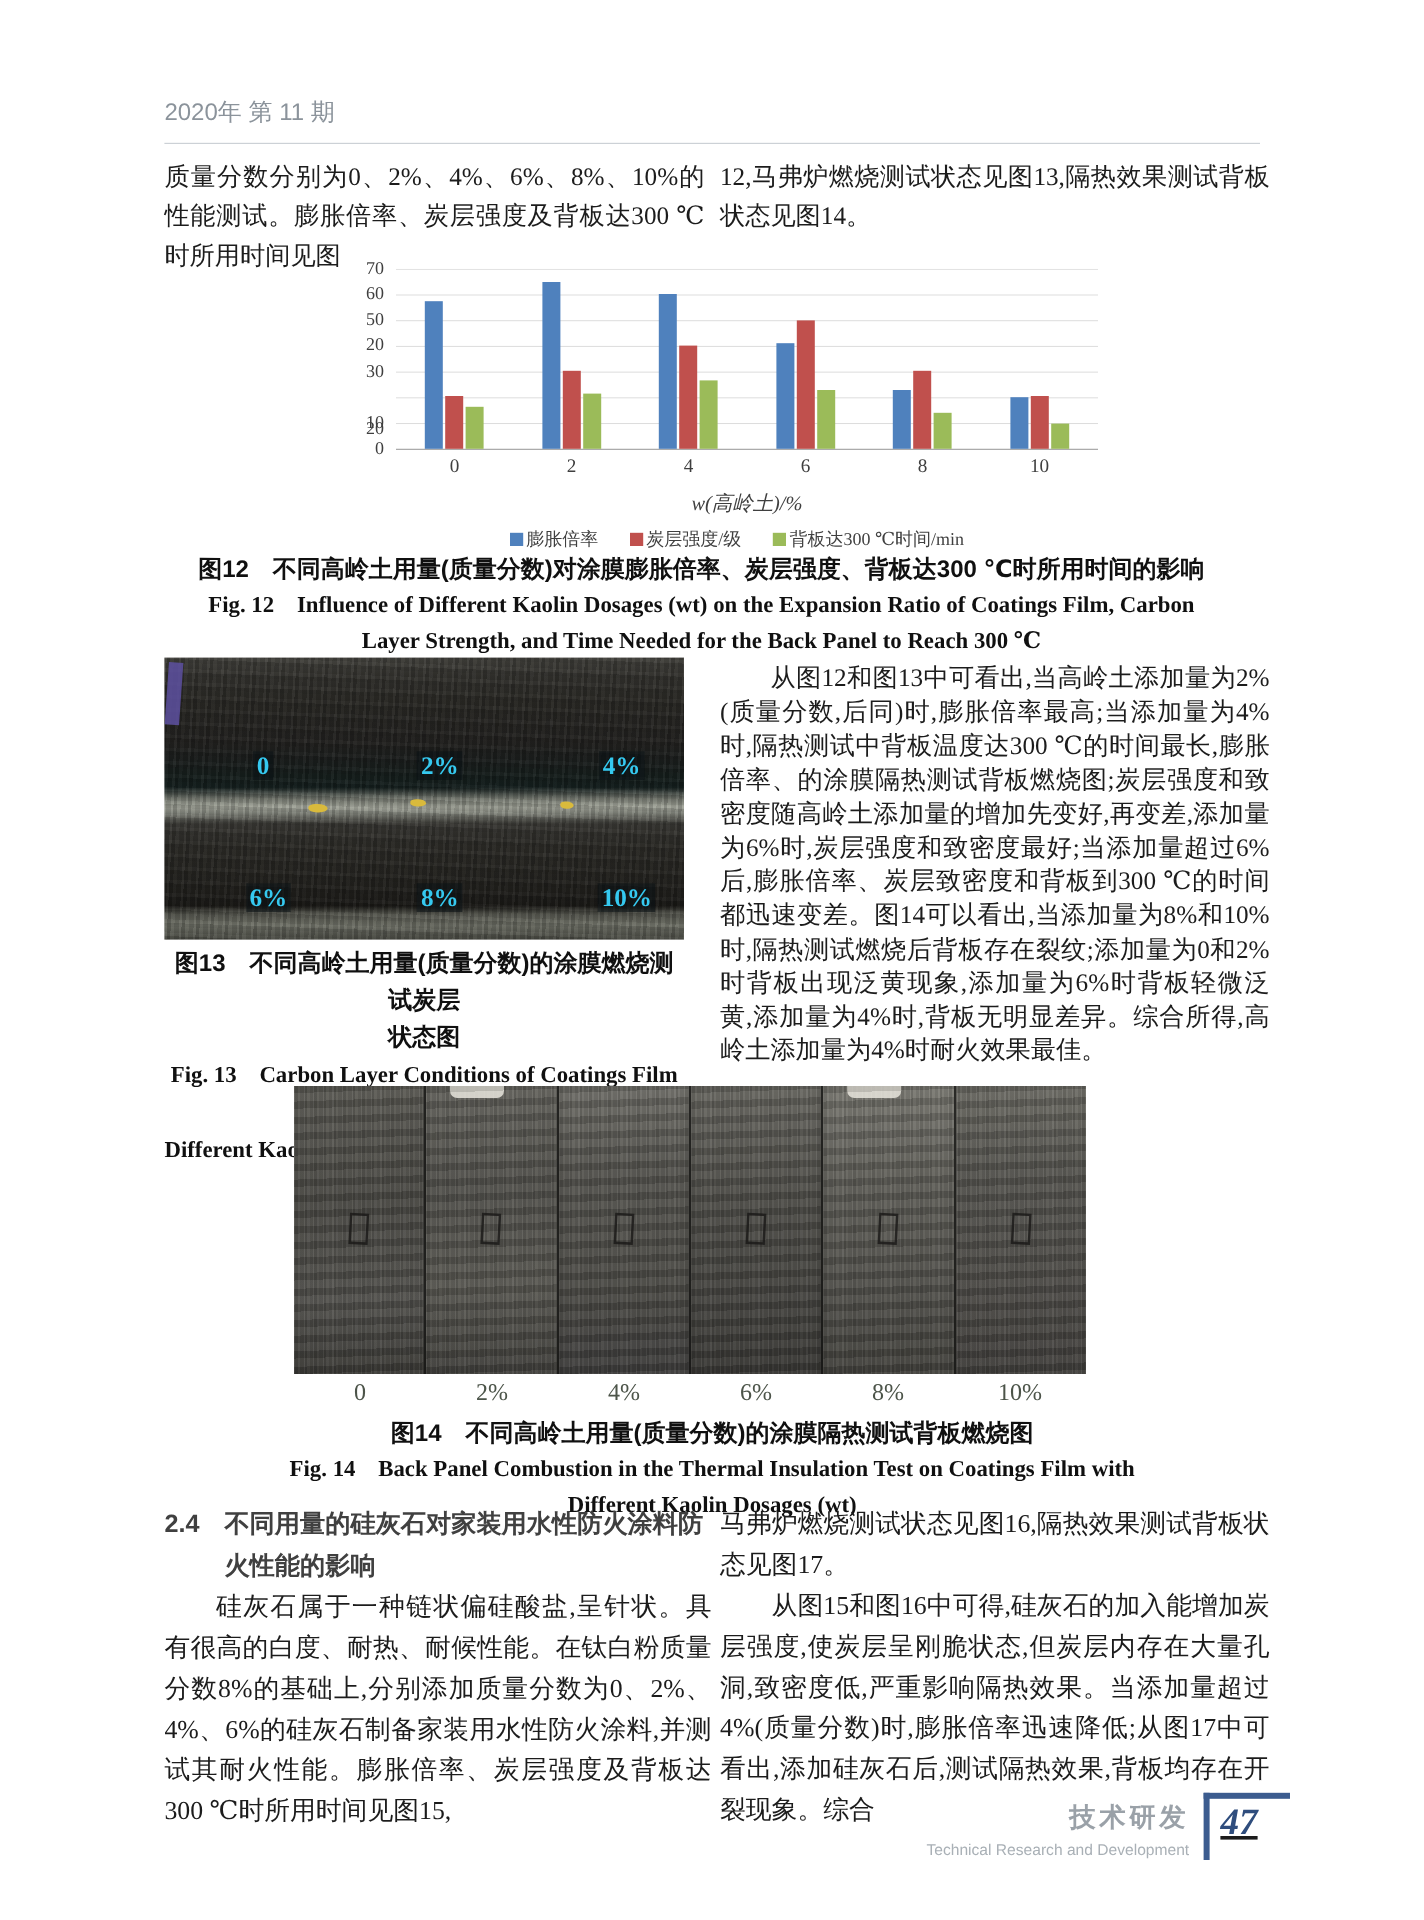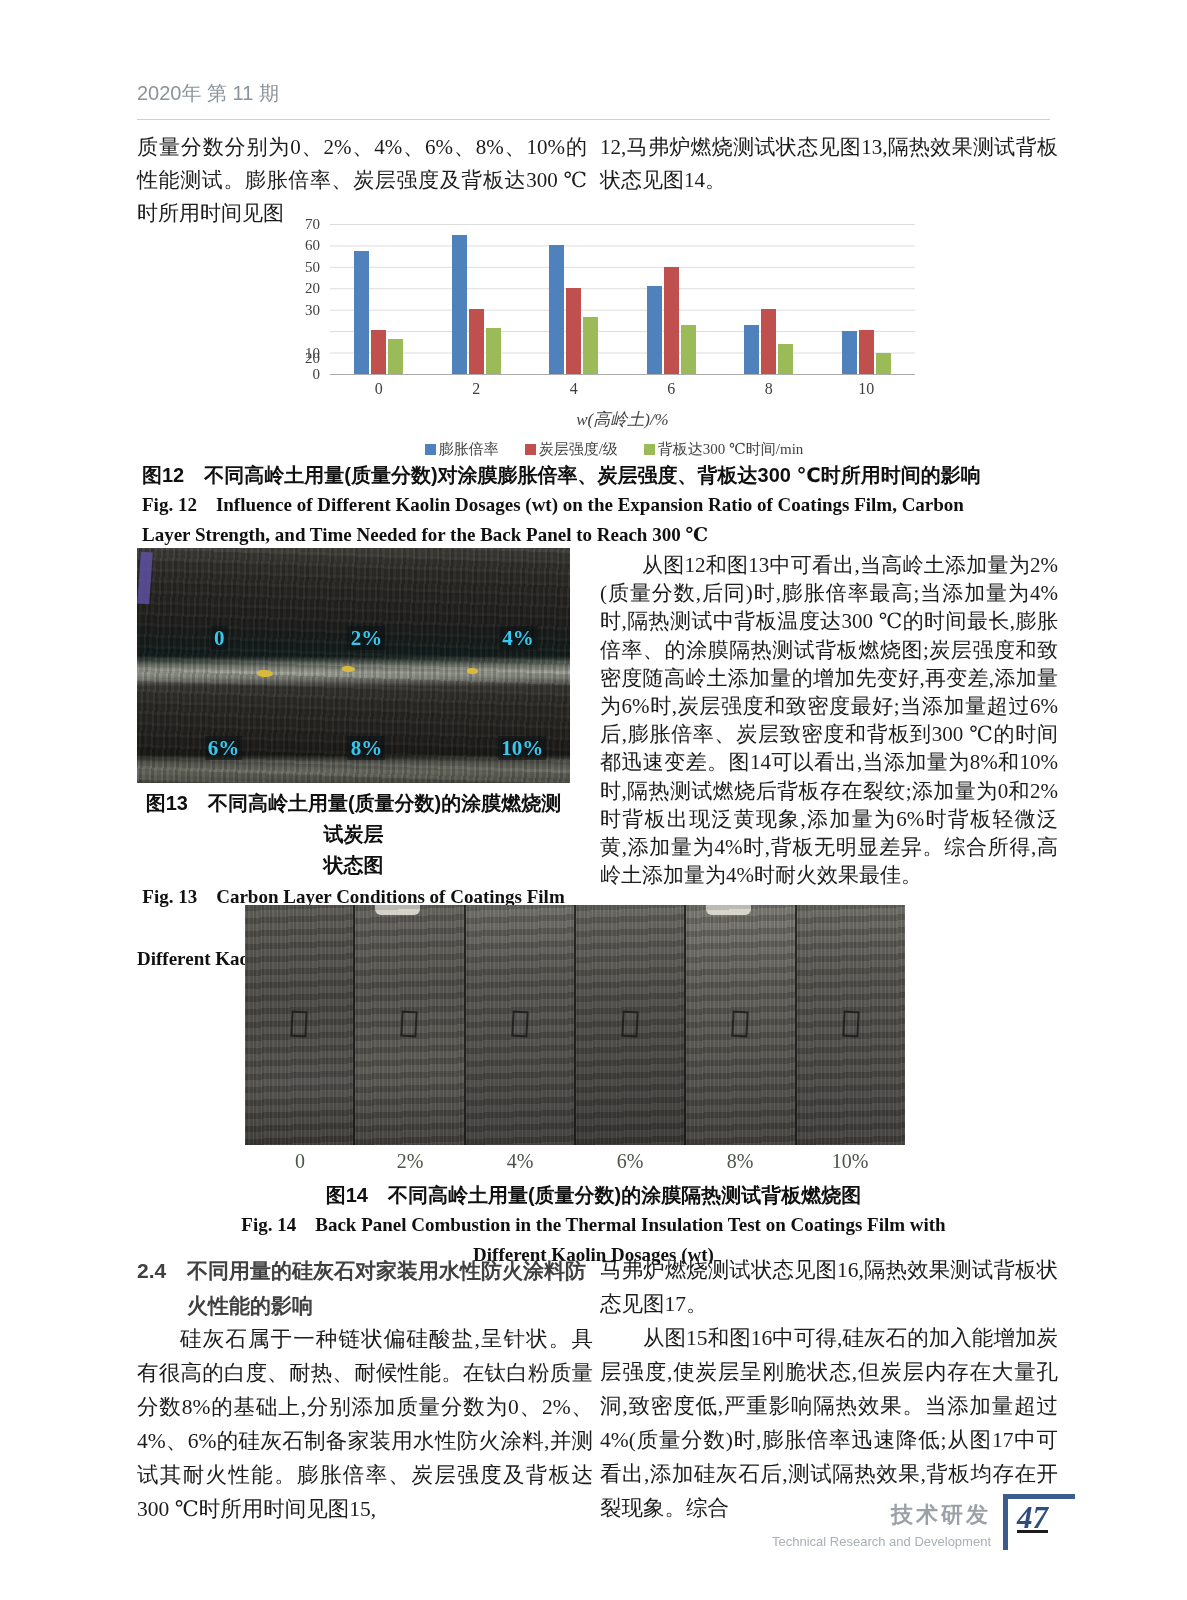--- a/index.html
+++ b/index.html
@@ -32,21 +32,21 @@
   .bar { width:15px; margin:0 1px; }
   .chart-x-labels { position:absolute; left:40px; top:168px; width:585px; display:flex; }
   .chart-x-labels div { flex:1; text-align:center; font-size:16px; }
   .chart-xtitle { position:absolute; left:40px; top:196px; width:585px; text-align:center; font-style:italic; font-size:17px; }
   .chart-legend { position:absolute; left:0; top:228px; width:648px; display:flex; justify-content:center; gap:26px; font-size:15px; }
   .legend-item { display:flex; align-items:center; gap:3px; }
   .legend-swatch { width:11px; height:11px; display:inline-block; }
   
   .cap-cn { font-family:"Liberation Sans","DejaVu Sans",sans-serif; font-weight:bold; font-size:20px; color:#101010; }
   .cap-en { font-family:"Liberation Serif","DejaVu Serif",serif; font-weight:bold; font-size:19px; color:#101010; }
-  .fig12-caption { position:absolute; left:142px; top:460px; width:913px; text-align:left; line-height:30px; }
+  .fig12-caption { position:absolute; left:128px; top:460px; width:913px; text-align:center; line-height:30px; }
   
   .fig13-photo {
     position:absolute; left:137px; top:548px; width:433px; height:235px; overflow:hidden;
     background:linear-gradient(180deg,
       #45443f 0%, #34332f 7%, #2b2a26 16%, #232220 30%, #1c1f1e 36%,
       #161f1d 42%, #15201f 46%, #777b72 50%, #a3a69b 53%, #8b8e85 55%,
       #3a3935 59%, #2e2d29 66%, #272622 76%, #201f1c 84%, #1b1a17 88%,
       #585951 91%, #707268 95%, #4a4b44 100%);
   }
   .photo-texture {

